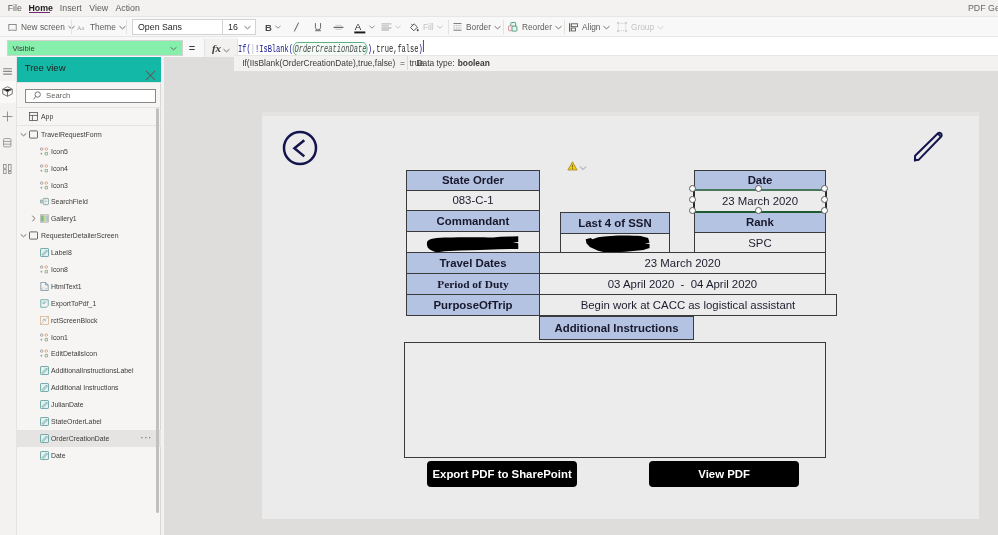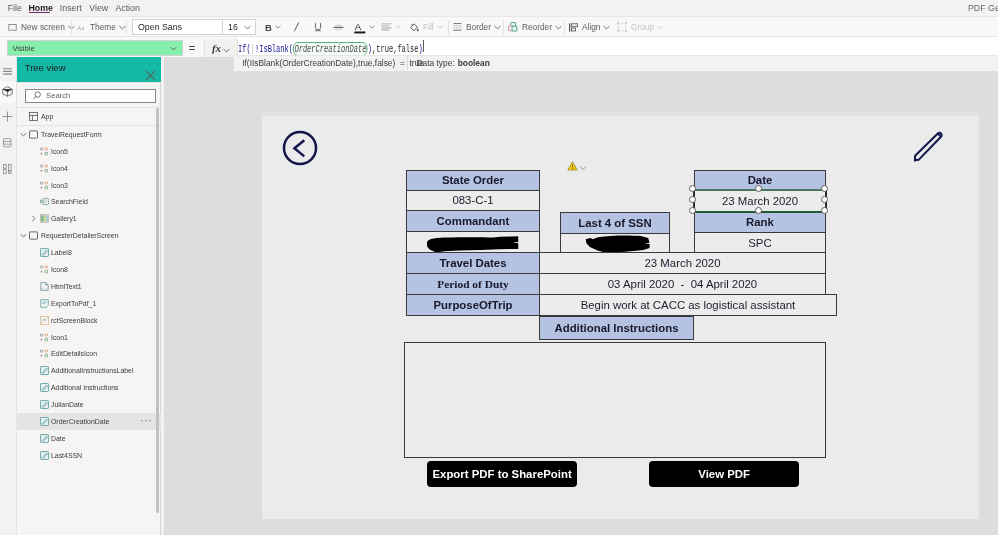--- a/index.html
+++ b/index.html
@@ -607,20 +607,30 @@
         </div>
         <div class="trow">
           <span class="ticon" style="left:22.5px">
             <svg width="11" height="11" viewBox="0 0 12 12">
               <rect x="0.7" y="0.7" width="10.6" height="10.6" rx="0.8" fill="#e6f2f2" stroke="#5a9a9a" stroke-width="1.1"></rect>
               <path d="M3.0 8.6L8.6 2.7l1.3 1.3-5.6 5.9z" fill="#cfe6e6" stroke="#5a9a9a" stroke-width="0.9"></path>
               <path d="M2.4 9.8l1.0-0.6-0.5-0.6z" fill="#5a9a9a"></path>
             </svg>
           </span>
           <span class="tlabel" style="left:34px">JulianDate</span>
+        </div>
+        <div class="trow">
+          <span class="ticon" style="left:22.5px">
+            <svg width="11" height="11" viewBox="0 0 12 12">
+              <rect x="0.7" y="0.7" width="10.6" height="10.6" rx="0.8" fill="#e6f2f2" stroke="#5a9a9a" stroke-width="1.1"></rect>
+              <path d="M3.0 8.6L8.6 2.7l1.3 1.3-5.6 5.9z" fill="#cfe6e6" stroke="#5a9a9a" stroke-width="0.9"></path>
+              <path d="M2.4 9.8l1.0-0.6-0.5-0.6z" fill="#5a9a9a"></path>
+            </svg>
+          </span>
+          <span class="tlabel" style="left:34px">StateOrderLabel</span>
         </div>
         <div class="trow sel">
           <span class="ticon" style="left:22.5px">
             <svg width="11" height="11" viewBox="0 0 12 12">
               <rect x="0.7" y="0.7" width="10.6" height="10.6" rx="0.8" fill="#e6f2f2" stroke="#5a9a9a" stroke-width="1.1"></rect>
               <path d="M3.0 8.6L8.6 2.7l1.3 1.3-5.6 5.9z" fill="#cfe6e6" stroke="#5a9a9a" stroke-width="0.9"></path>
               <path d="M2.4 9.8l1.0-0.6-0.5-0.6z" fill="#5a9a9a"></path>
             </svg>
           </span>
           <span class="tlabel" style="left:34px">OrderCreationDate</span>

